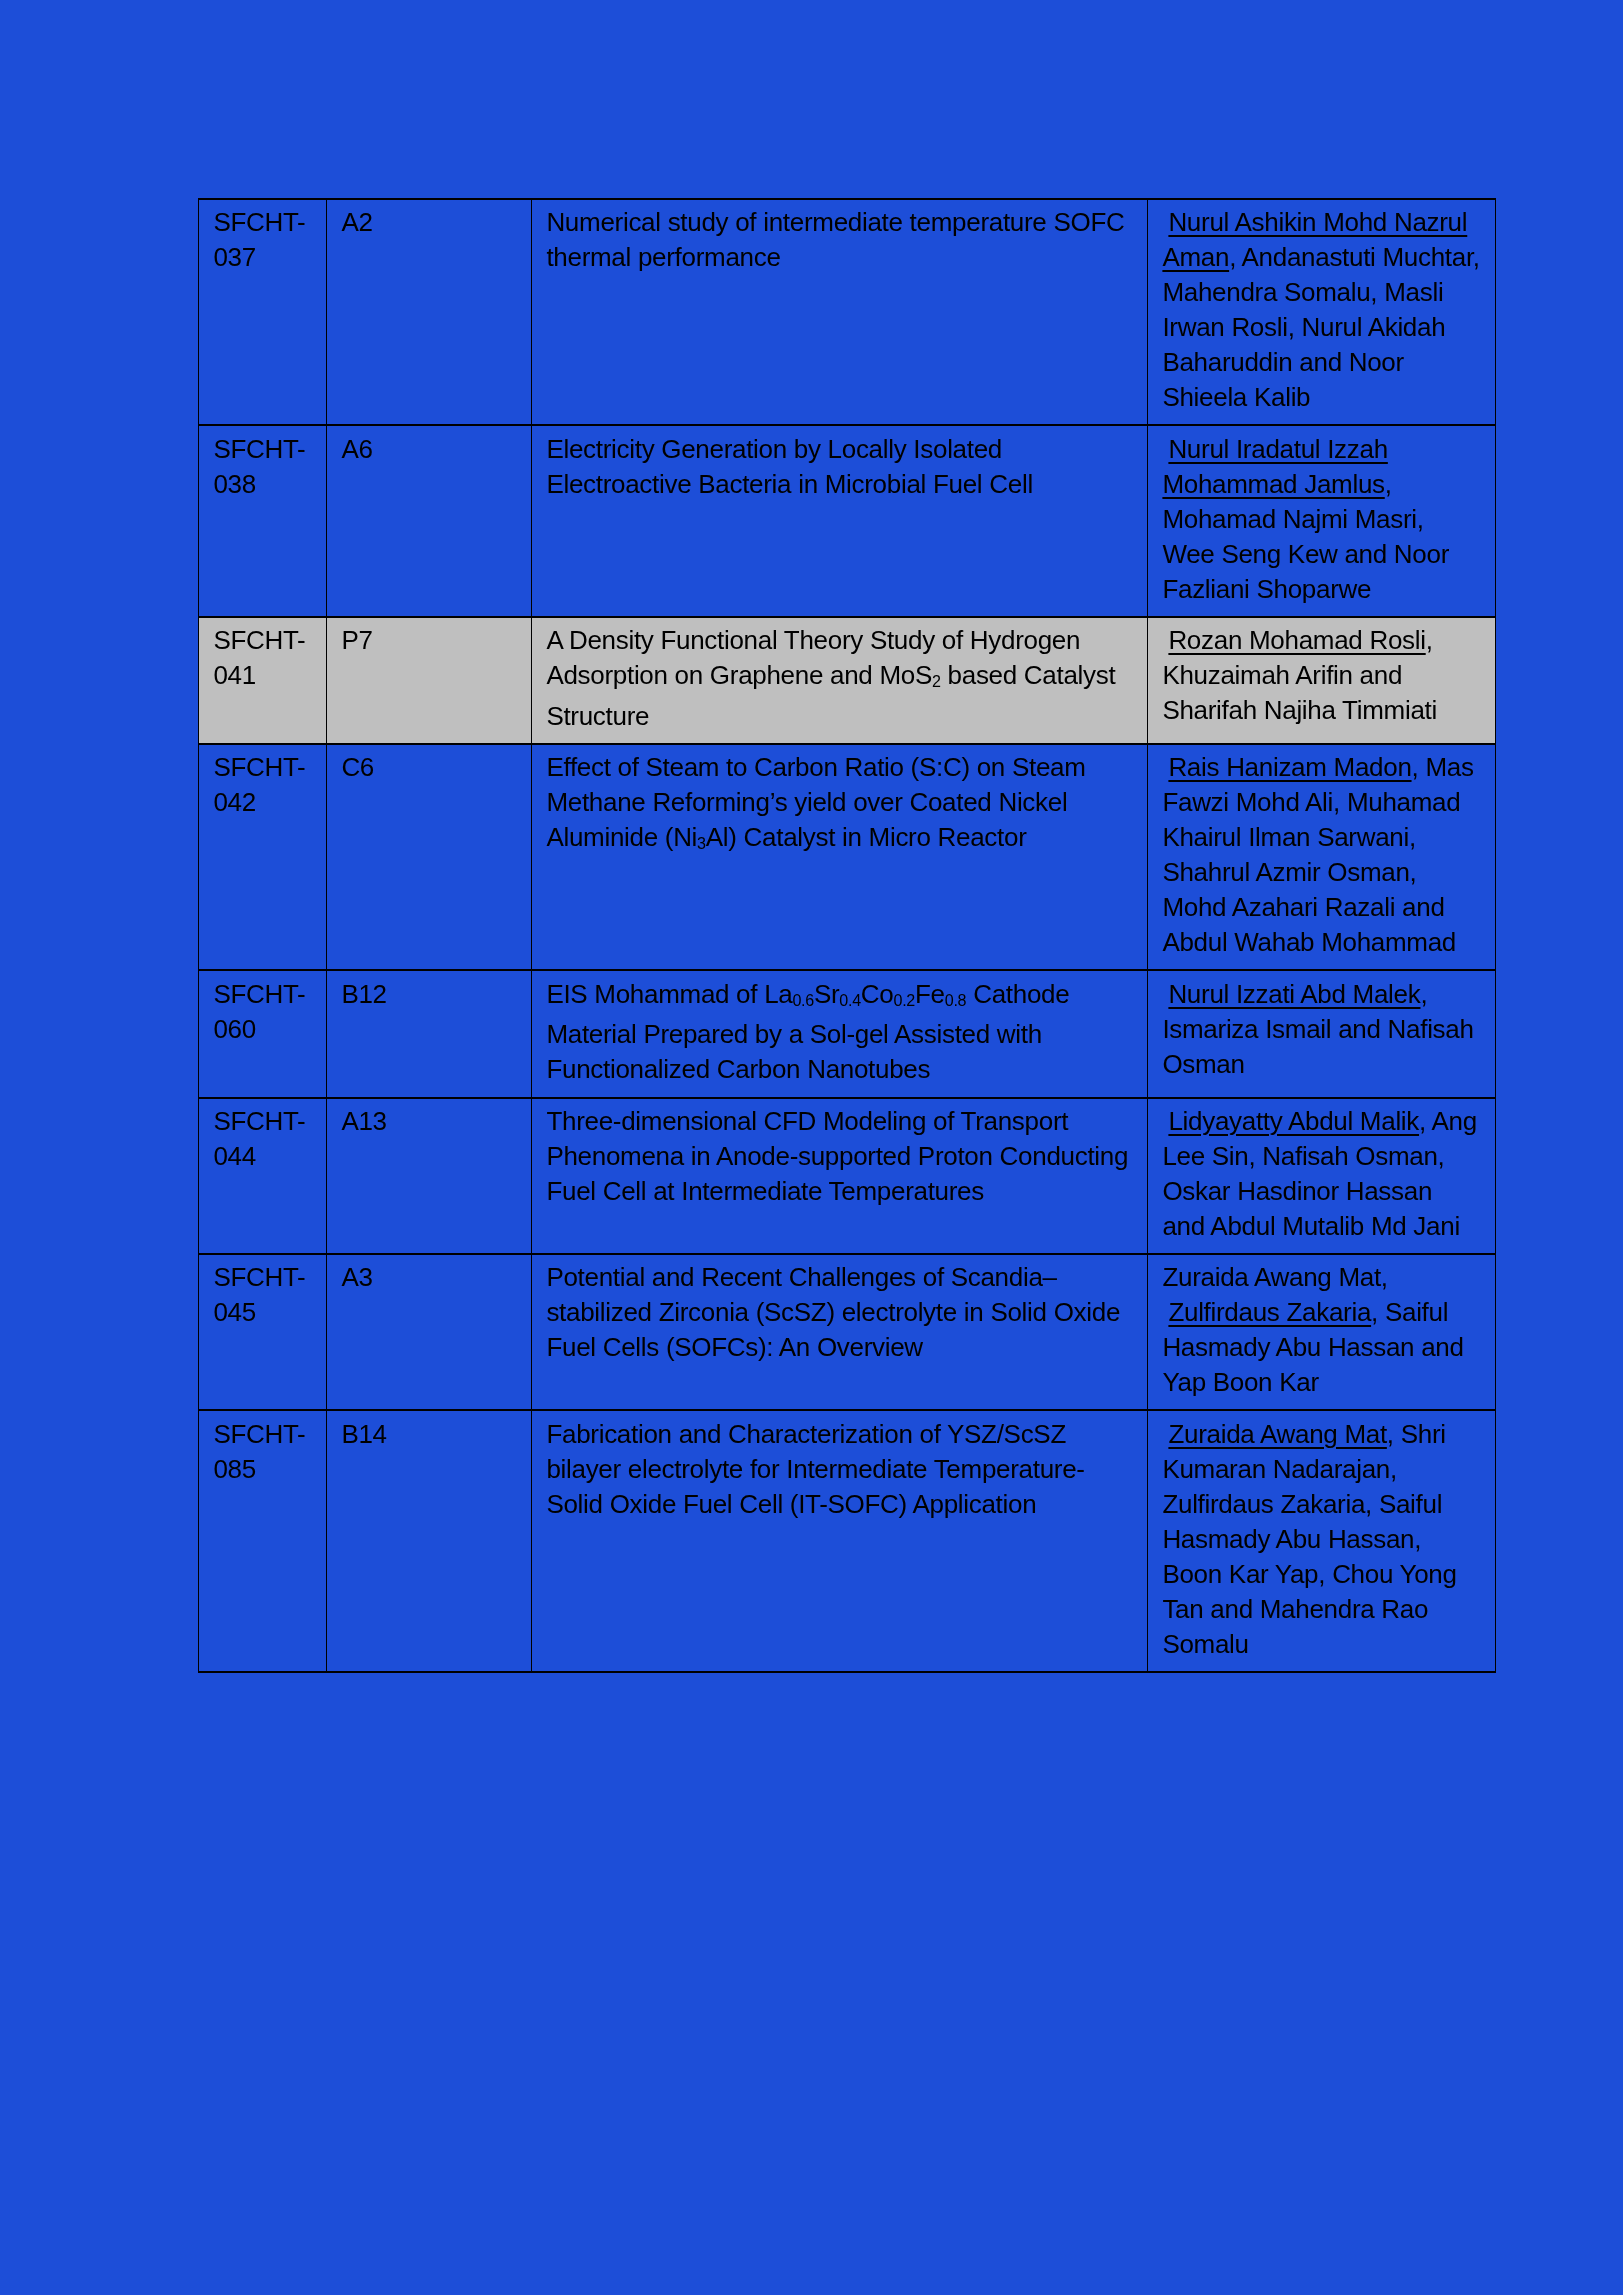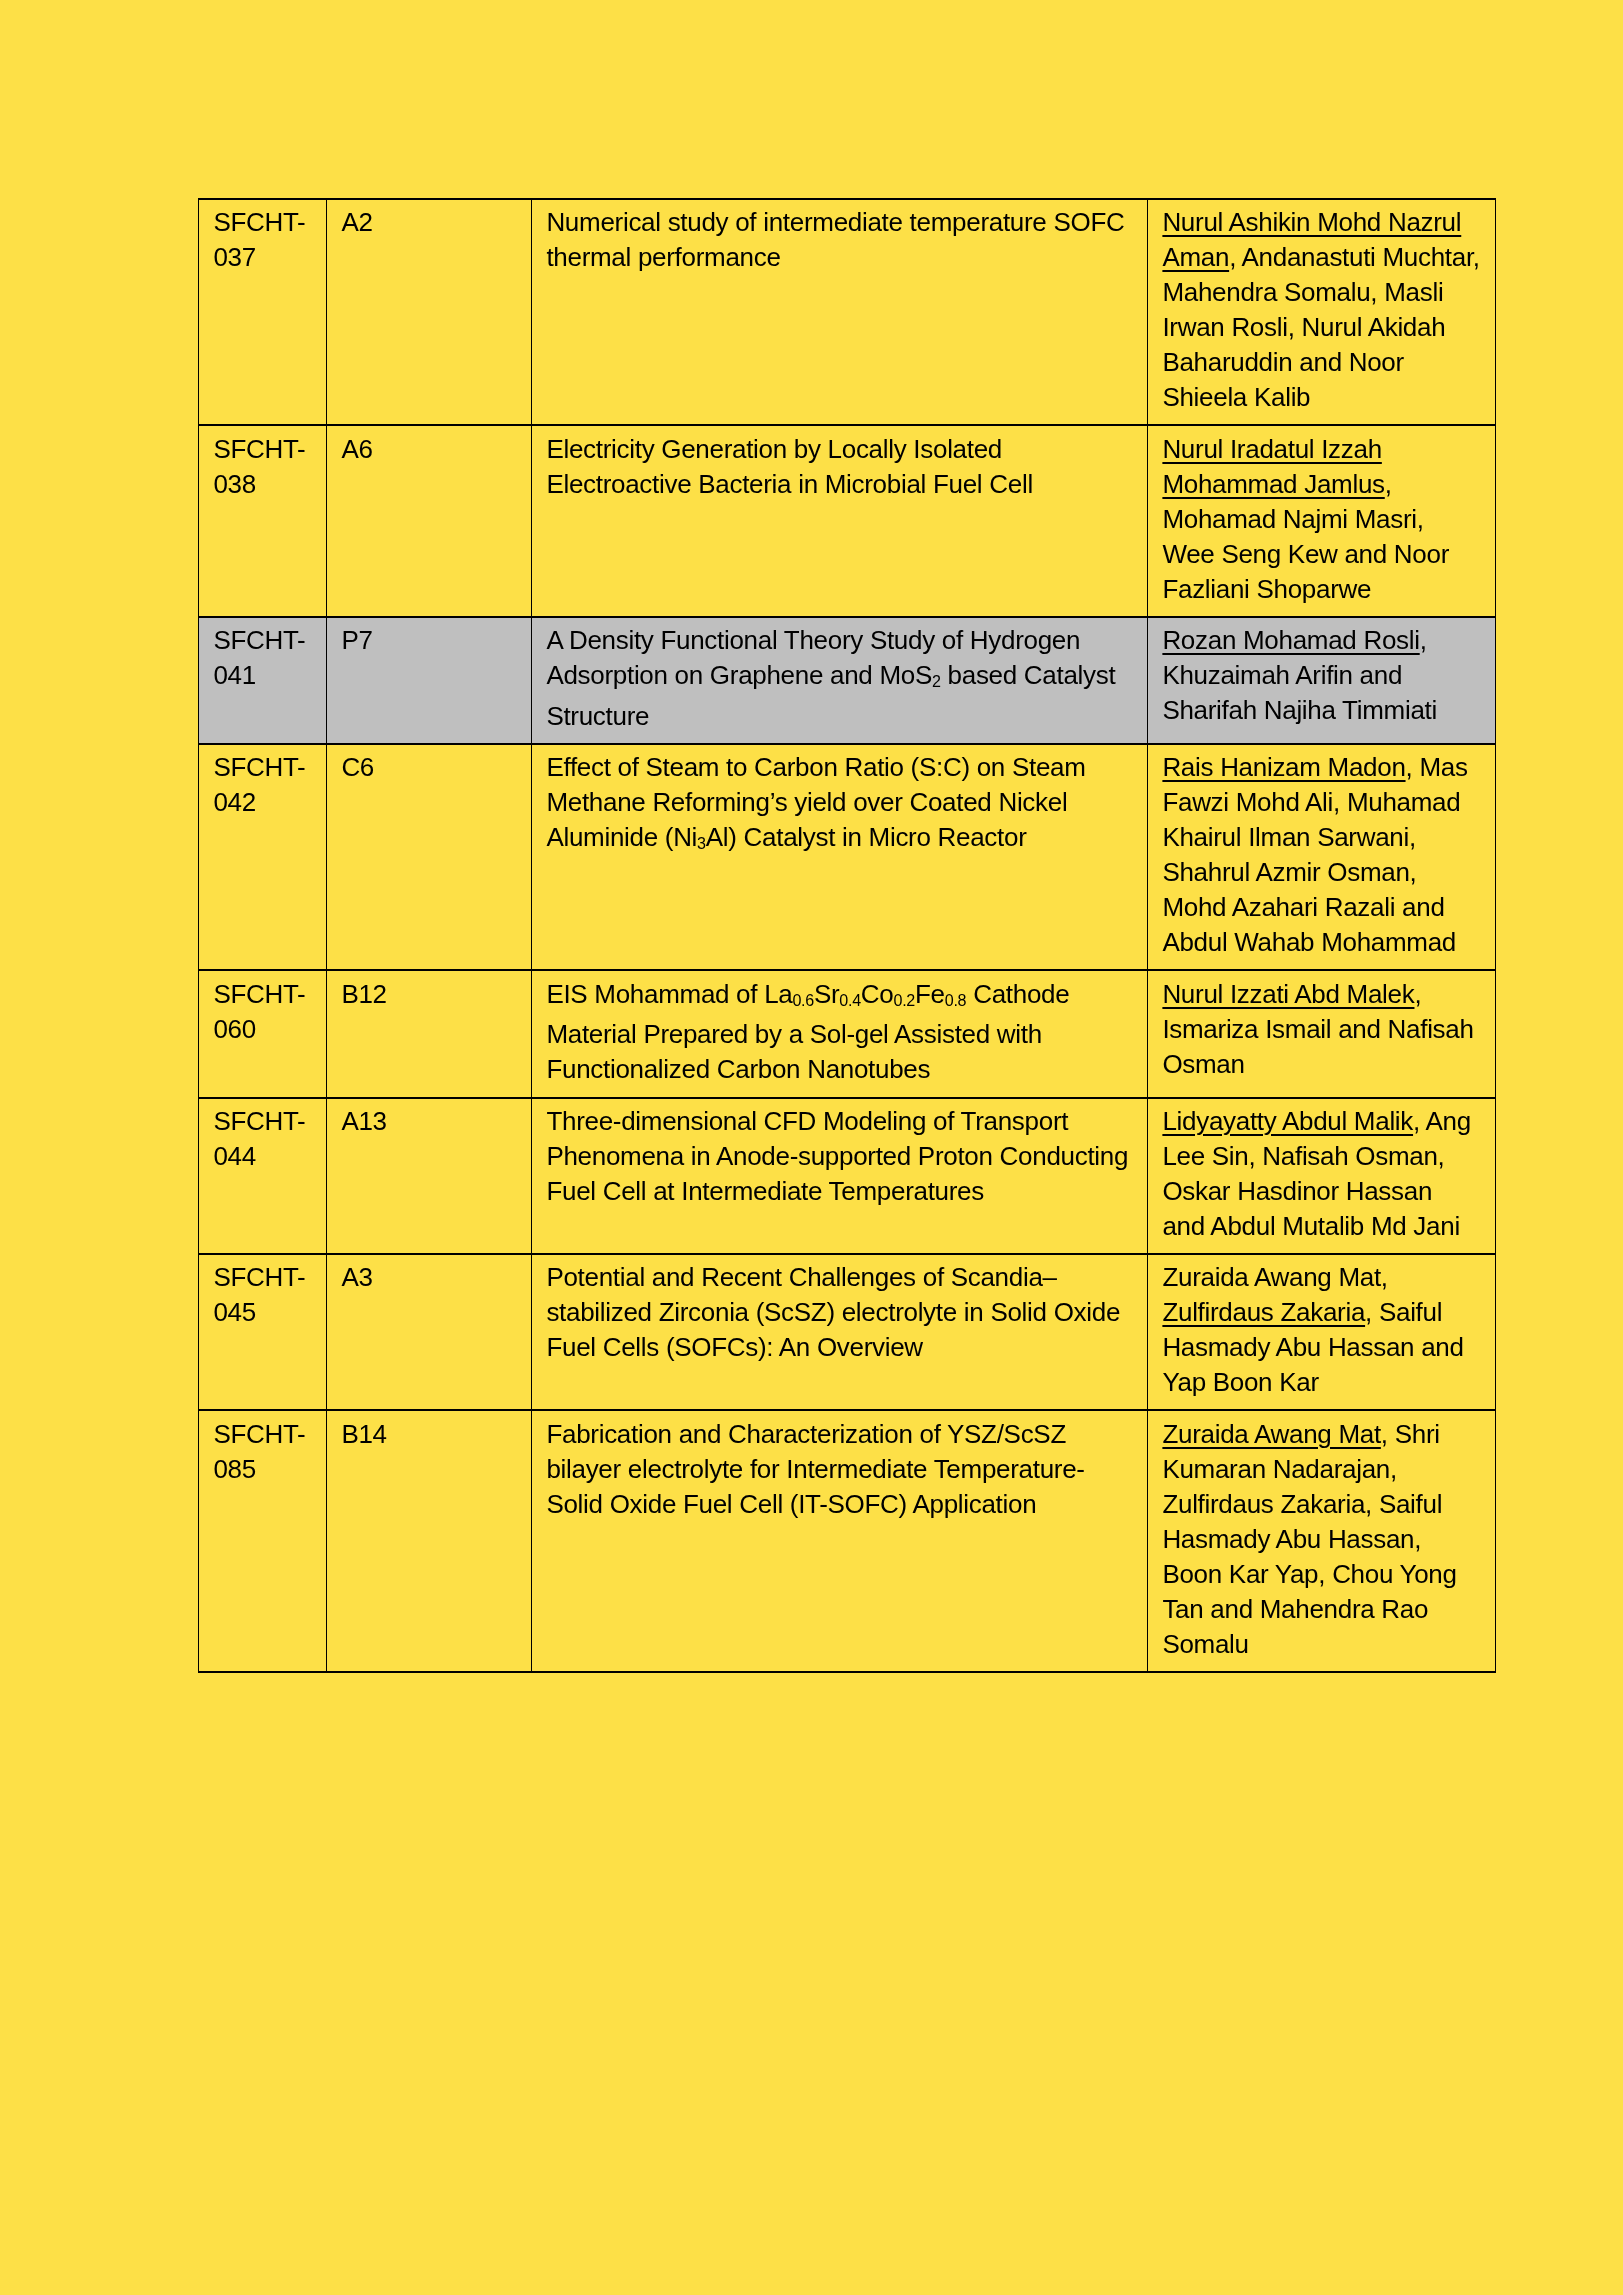--- a/index.html
+++ b/index.html
@@ -4,21 +4,21 @@
 <style>
   html, body {
     margin: 0;
     padding: 0;
     background: #ffffff;
   }
   .page {
     position: relative;
     width: 1623px;
     height: 2295px;
-    background: #fde047;
+    background: #1d4ed8;
     font-family: "Liberation Sans", "DejaVu Sans", sans-serif;
     color: #000000;
   }
   table.schedule {
     position: absolute;
     left: 198px;
     top: 198px;
     width: 1297px;
     border-collapse: collapse;
     table-layout: fixed;
@@ -44,20 +44,21 @@
   tr.hl td { background: var(--hl, #bfbfbf); }
 
   .sub {
     font-size: 0.62em;
     vertical-align: -0.18em;
   }
   .ul {
     text-decoration: underline;
     text-decoration-thickness: 2px;
     text-underline-offset: 3.9px;
+    margin-left: 6px;
   }
 </style>
 </head>
 <body>
 
 <div class="page">
   <table class="schedule">
     <colgroup>
       <col class="c-id">
       <col class="c-code">

